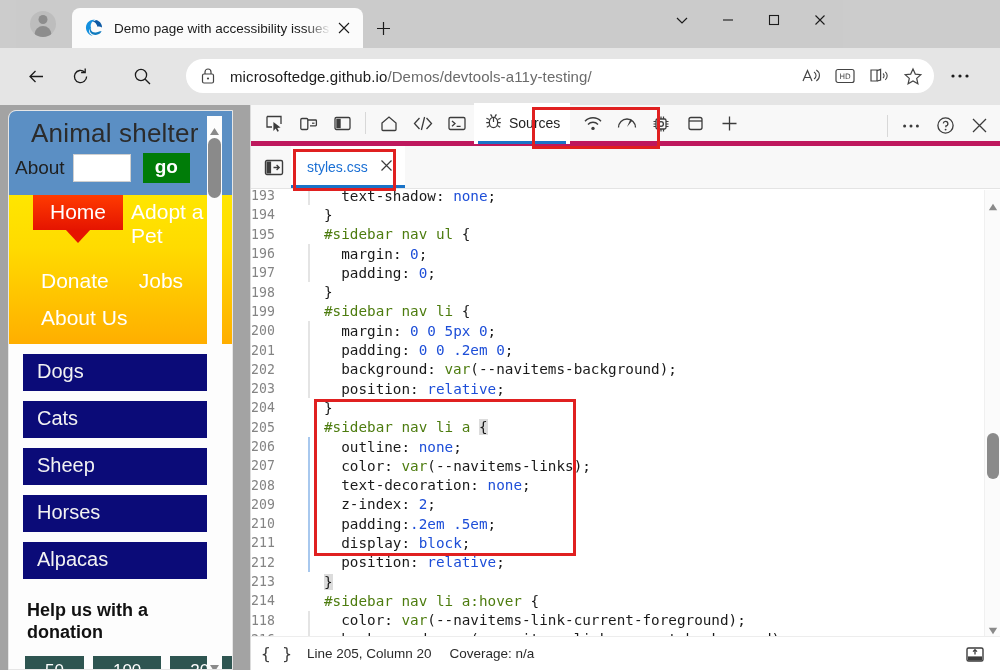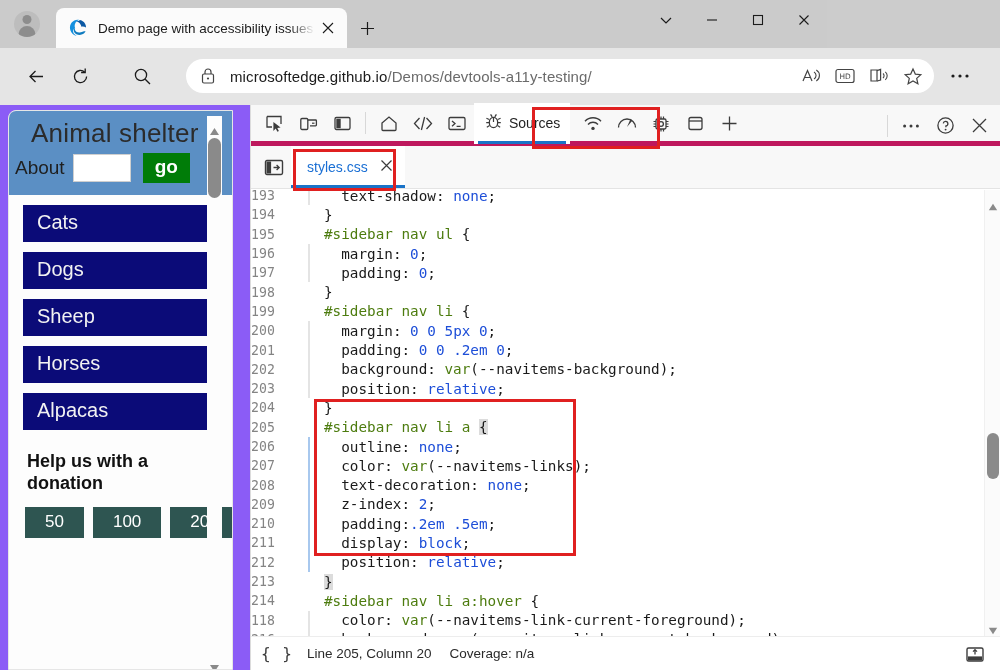--- a/index.html
+++ b/index.html
@@ -8,21 +8,21 @@
     font-family: "Liberation Sans", sans-serif;
     background: #ffffff; overflow: hidden;
   }
   #app {
     position: relative; width: 1000px; height: 670px;
     background: #cccccc;
   }
 
   
   .titlebar {
-    position: absolute; left: 0; top: 0; width: 827px; height: 48px;
+    position: absolute; left: 16px; top: 0; width: 827px; height: 48px;
     background: #cbcbcb;
   }
   .profile-btn {
     position: absolute; left: 8px; top: 6px; width: 38px; height: 36px;
     display: flex; align-items: center; justify-content: center;
     border-radius: 6px;
   }
   .avatar-circle {
     width: 26px; height: 26px; border-radius: 50%;
     background: #bdbdbd; position: relative; overflow: hidden;
@@ -86,21 +86,21 @@
     display: flex; align-items: center; justify-content: center;
   }
   .dots-btn {
     position: absolute; left: 942px; top: 11px; width: 36px; height: 34px;
     display: flex; align-items: center; justify-content: center; border-radius: 6px;
   }
 
   
   .page {
     position: absolute; left: 0; top: 105px; width: 250px; height: 565px;
-    background: #8b5cf6; overflow: hidden;
+    background: #a3a3a3; overflow: hidden;
   }
   .page-inner {
     position: absolute; left: 8px; top: 5px; width: 225px; height: 560px;
     background: #fdfdfd; border: 1px solid #e6e6e6;
     border-radius: 8px 0 0 0; overflow: hidden;
   }
   .shelter-head {
     background: #5b8fc4; padding: 8px 0 6px 0;
   }
   .shelter-title {
@@ -389,24 +389,37 @@
 
       <div class="shelter-head">
         <div class="shelter-title">Animal shelter</div>
         <div class="search-row">
           <span class="search-lbl">About</span>
           <span class="search-input"></span>
           <span class="go-btn">go</span>
         </div>
       </div>
 
+      <div class="nav-yellow">
+        <div class="nav-row">
+          <span class="nav-home">Home</span>
+          <span class="nav-link">Adopt a Pet</span>
+        </div>
+        <div class="nav-row2">
+          <span class="nav-link">Donate</span>
+          <span class="nav-link" style="margin-left:14px">Jobs</span>
+        </div>
+        <div class="nav-row3">
+          <span class="nav-link">About Us</span>
+        </div>
+      </div>
 
       <div class="navlist">
+        <div class="navlist-item">Dogs</div>
         <div class="navlist-item">Cats</div>
-        <div class="navlist-item">Dogs</div>
         <div class="navlist-item">Sheep</div>
         <div class="navlist-item">Horses</div>
         <div class="navlist-item">Alpacas</div>
       </div>
 
       <div class="donate-head">Help us with a donation</div>
       <div class="donate-row">
         <span class="donate-btn">50</span>
         <span class="donate-btn">100</span>
         <span class="donate-btn">200</span>

